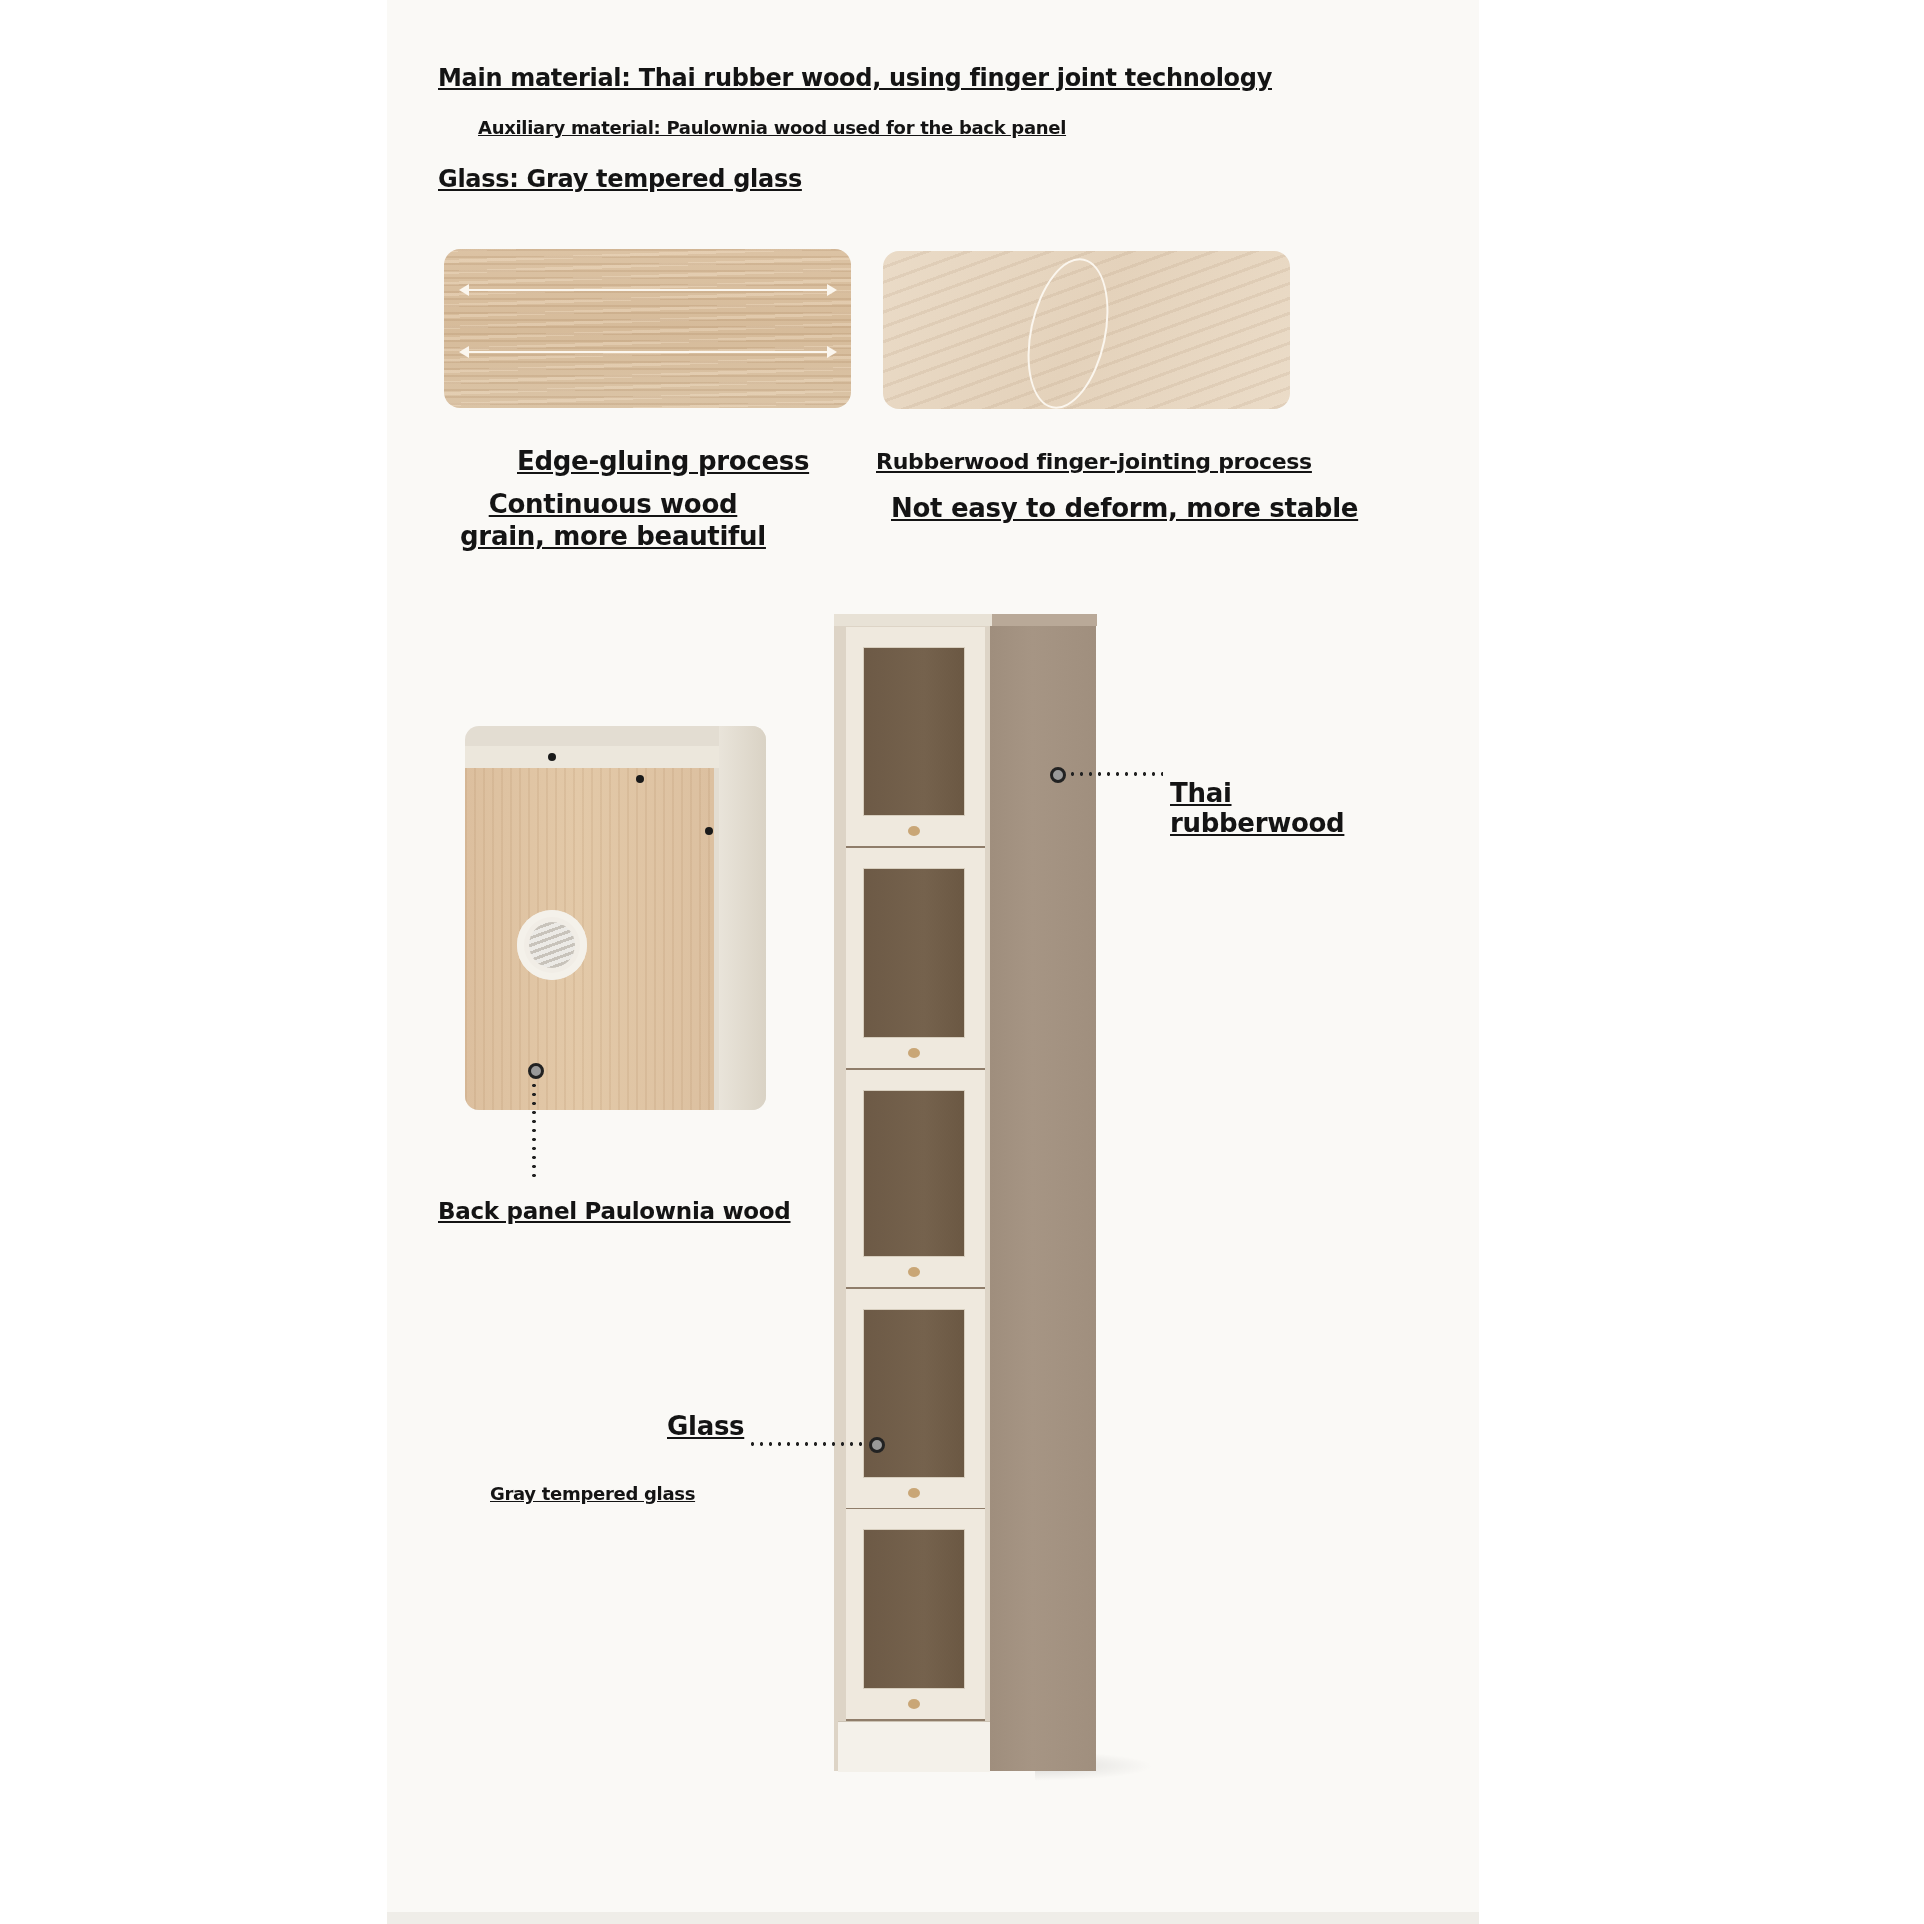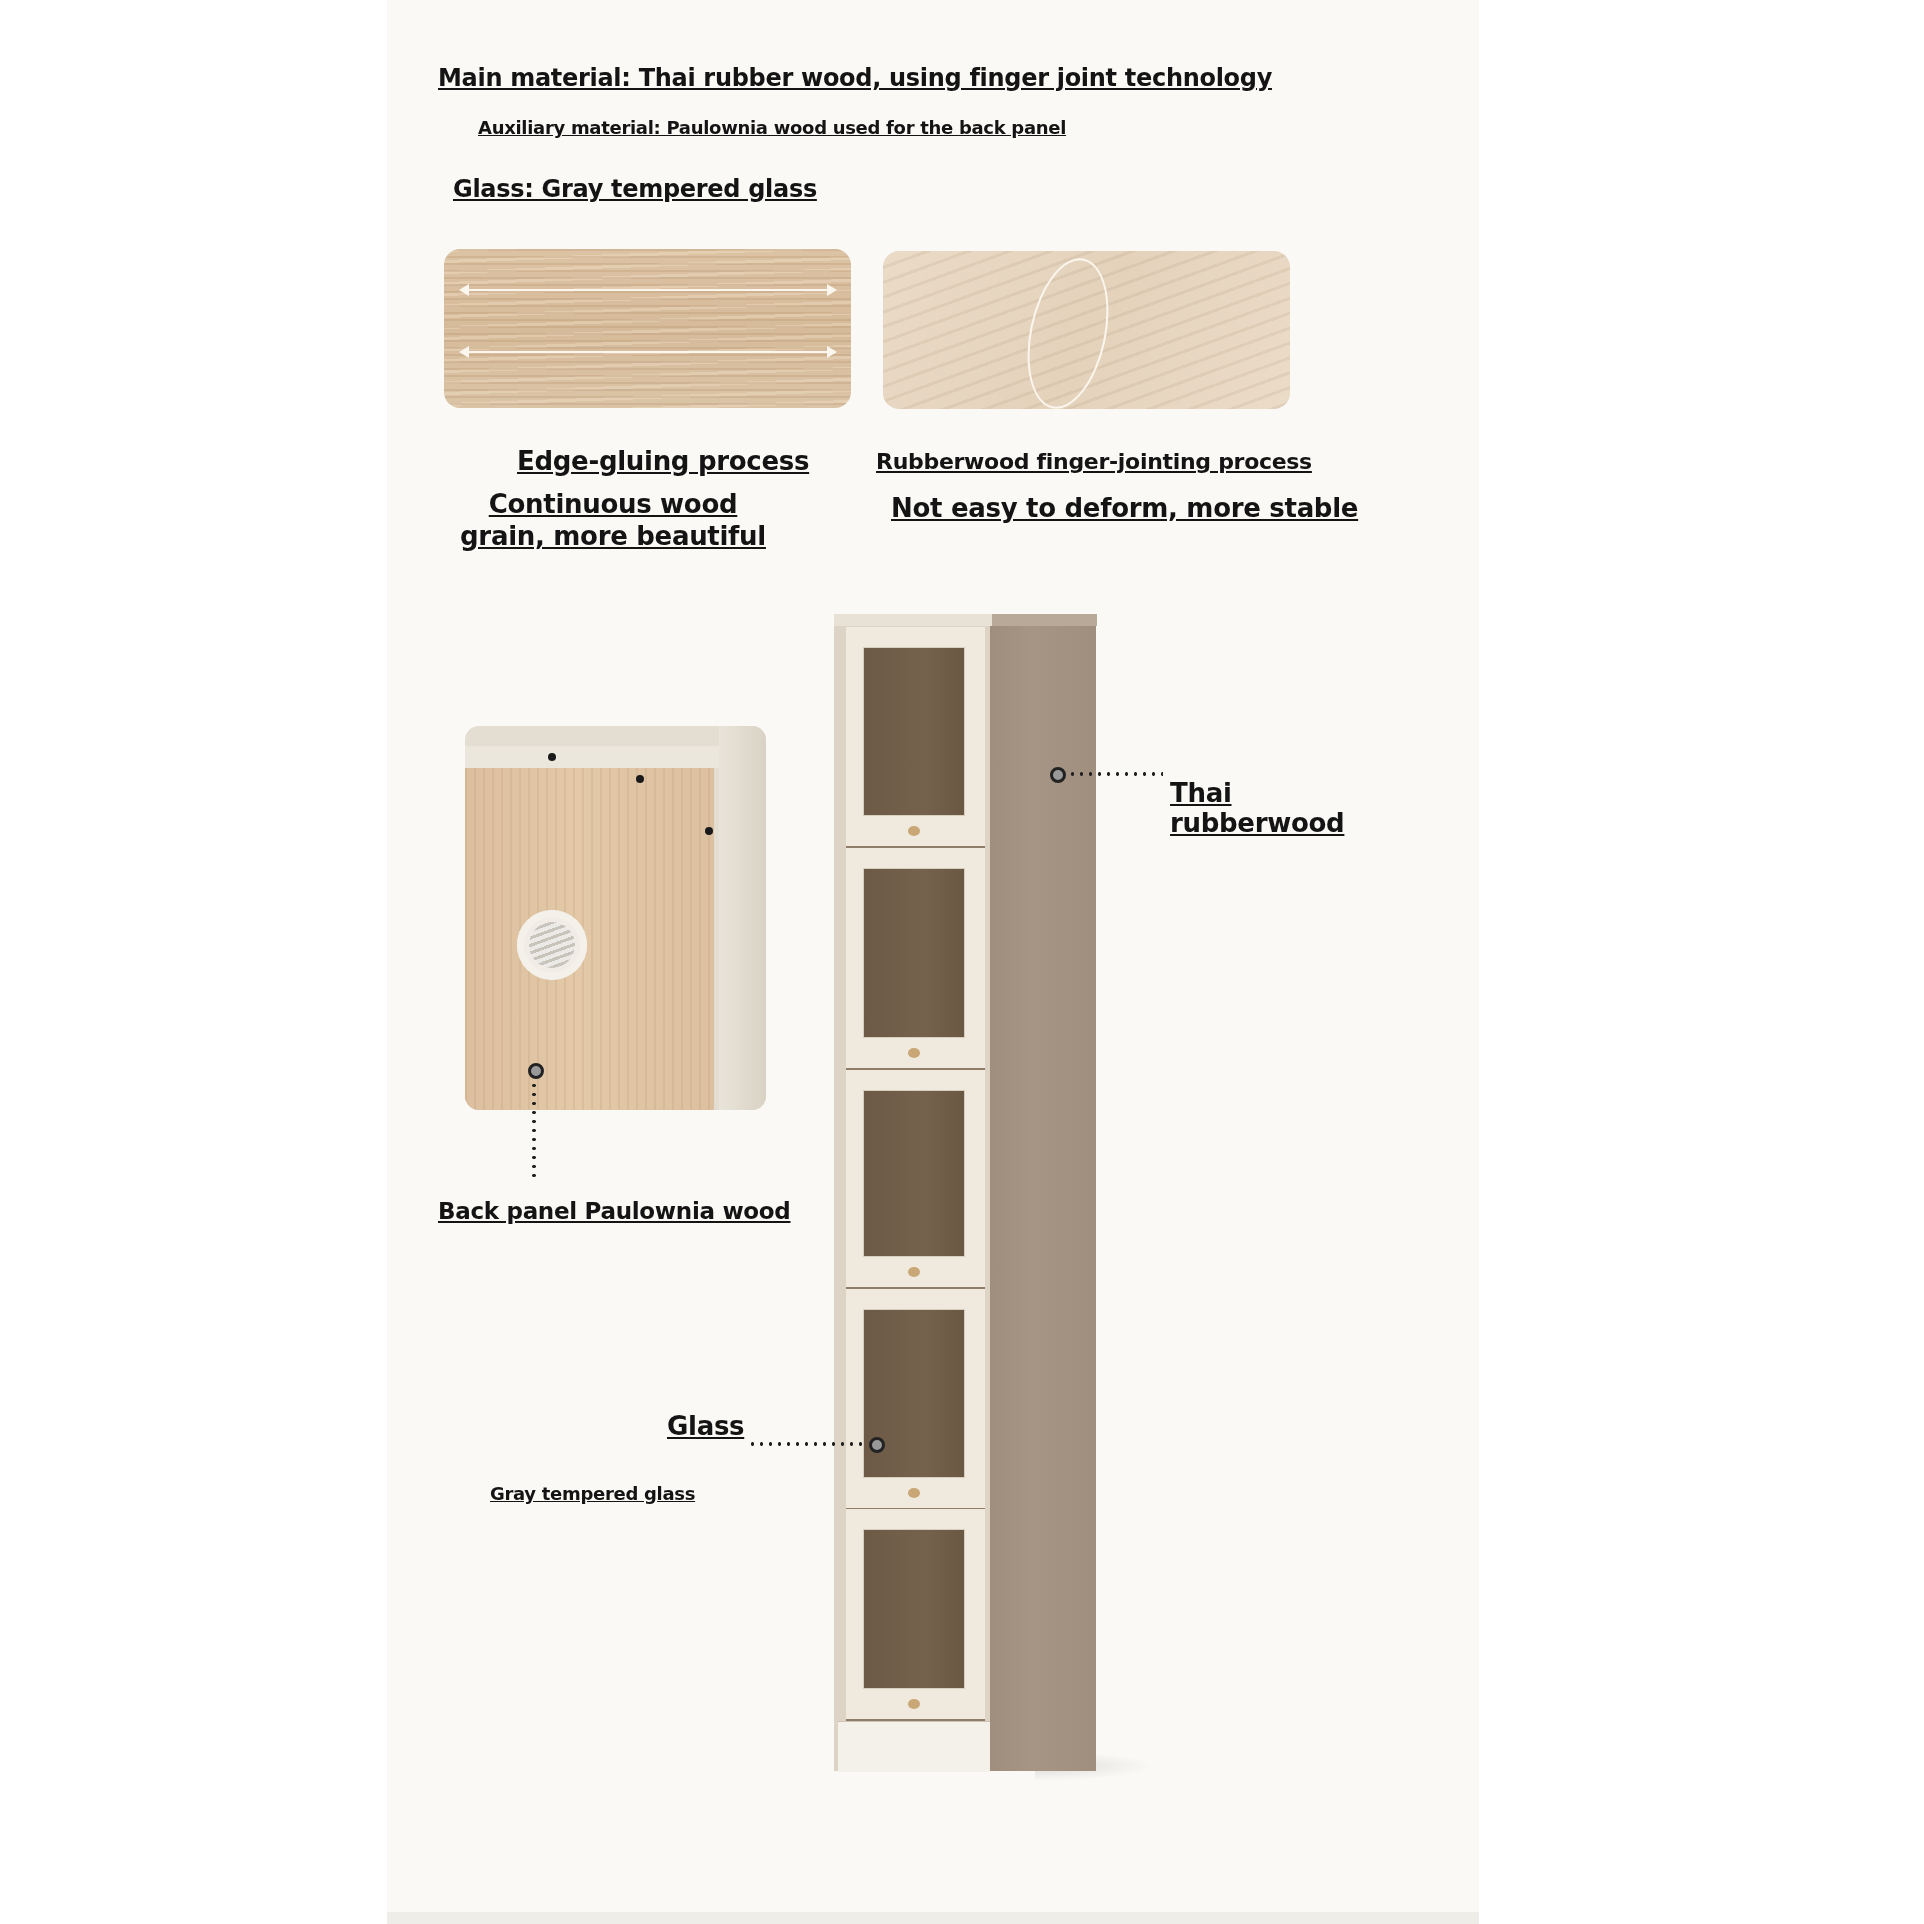--- a/index.html
+++ b/index.html
@@ -3,21 +3,21 @@
 <meta charset="utf-8">
 <style>
   html, body { margin:0; padding:0; }
   body { width:1924px; height:1924px; background:#ffffff; position:relative; overflow:hidden;
          font-family:"DejaVu Sans", "Liberation Sans", sans-serif; color:#141414; }
   .panel { position:absolute; left:387px; top:0; width:1092px; height:1924px; background:#faf9f6; }
   .panel-bottom { position:absolute; left:387px; top:1912px; width:1092px; height:12px; background:#efede8; }
   .txt { position:absolute; font-weight:bold; white-space:nowrap; letter-spacing:-0.3px;text-decoration:underline; }
   .h1 { left:438px; top:64px; font-size:24px; }
   .h2 { left:438px; top:117px; font-size:18px;margin-left:40px; }
-  .h3 { left:453px; top:165px; font-size:24px;margin-top:10px; }
+  .h3 { left:438px; top:165px; font-size:24px; }
 
   .wood { position:absolute; border-radius:16px; overflow:hidden; }
   .wood1 { left:444px; top:249px; width:407px; height:159px;
     background:
       repeating-linear-gradient(180deg, rgba(160,120,80,0.18) 0 2px, transparent 2px 7px),
       repeating-linear-gradient(178deg, rgba(255,240,220,0.25) 0 3px, transparent 3px 11px),
       linear-gradient(180deg,#dcc3a4,#d6bb9a 50%,#dbc4a6); }
   .wood2 { left:883px; top:251px; width:407px; height:158px;
     background:
       repeating-linear-gradient(160deg, rgba(170,140,110,0.15) 0 3px, transparent 3px 14px),

